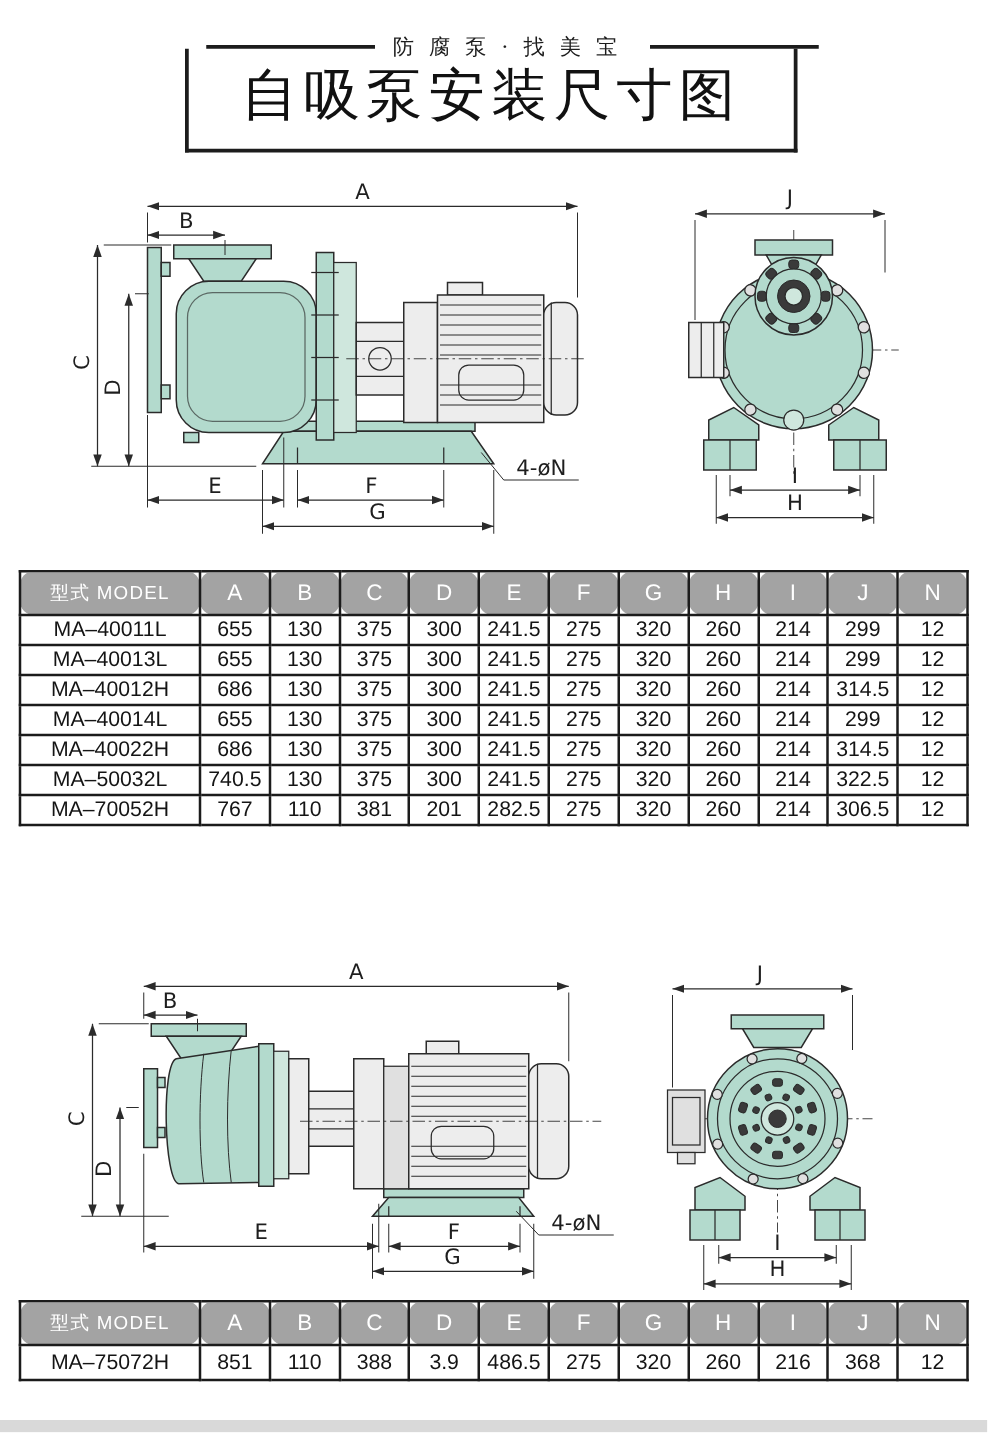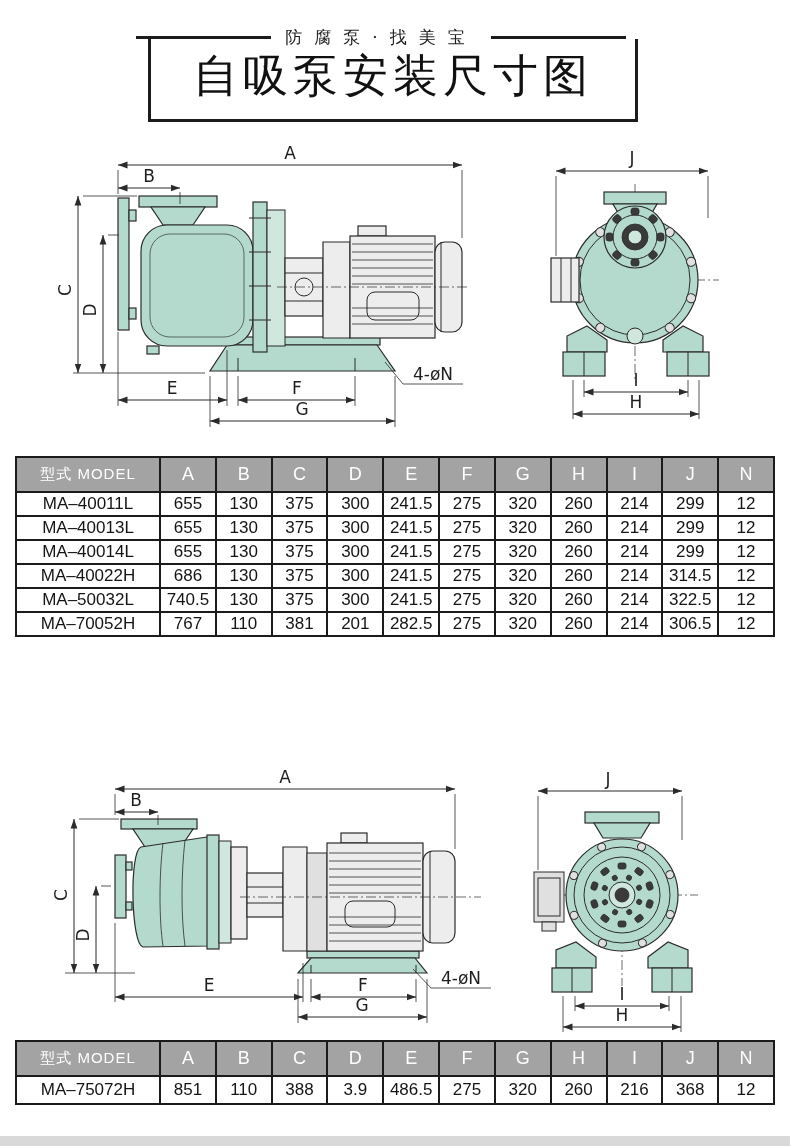--- a/index.html
+++ b/index.html
@@ -1,31 +1,31 @@
 <!DOCTYPE html>
 <html><head>
 <meta charset="utf-8">
 <style>
   html,body{margin:0;padding:0;background:#fff;}
   .page{position:relative;width:790px;height:1146px;background:#fff;overflow:hidden;
         font-family:"Liberation Sans",sans-serif;}
 
   
-  .tagline-row{position:absolute;left:136px;top:26px;width:490px;display:flex;align-items:center;}
+  .tagline-row{position:absolute;left:165px;top:26px;width:490px;display:flex;align-items:center;}
   .tagline-row::before,.tagline-row::after{content:"";flex:1;height:3px;background:#1c1c1c;}
   .tagline{padding:0 14px;font-family:"DejaVu Serif",serif;font-size:17px;letter-spacing:12px;
            color:#1c1c1c;white-space:nowrap;}
   .title-box{position:absolute;left:148px;top:39px;width:490px;height:83px;box-sizing:border-box;
              border:3px solid #1c1c1c;border-top:none;display:flex;align-items:center;justify-content:center;}
   .title{font-family:Liberation Mono, monospace;font-size:45px;letter-spacing:5px;color:#111;margin-top:-6px;white-space:nowrap;}
 
   
   .dim-table{position:absolute;left:15px;width:760px;border-collapse:collapse;table-layout:fixed;background:#fff;}
   .dim-table th,.dim-table td{border:2px solid #1b1b1b;text-align:center;padding:0;overflow:hidden;}
-  .dim-table th{background:#a3a3a3;color:#fff;font-weight:normal;font-size:18px;height:33px;}
+  .dim-table th{background:#a3a3a3;color:#fff;font-weight:normal;font-size:18px;height:33px;border-radius:11px;}
   .dim-table th:first-child{width:142px;font-size:15px;letter-spacing:1px;}
   .dim-table td{font-size:17px;color:#141414;}
   .t1{top:456px;} .t1 td{height:22px;}
   .t2{top:1040px;} .t2 td{height:26px;}
 
   
   svg.diag{position:absolute;overflow:visible;}
   #side1{left:55px;top:140px;} #front1{left:537px;top:140px;}
   #side2{left:45px;top:755px;} #front2{left:530px;top:758px;}
   .teal{fill:#b3dacd;stroke:#2b2b2b;stroke-width:1.2;}
@@ -279,20 +279,34 @@
           <td>300</td>
           <td>241.5</td>
           <td>275</td>
           <td>320</td>
           <td>260</td>
           <td>214</td>
           <td>299</td>
           <td>12</td>
         </tr>
         <tr>
+          <td>MA–40012H</td>
+          <td>686</td>
+          <td>130</td>
+          <td>375</td>
+          <td>300</td>
+          <td>241.5</td>
+          <td>275</td>
+          <td>320</td>
+          <td>260</td>
+          <td>214</td>
+          <td>314.5</td>
+          <td>12</td>
+        </tr>
+        <tr>
           <td>MA–40014L</td>
           <td>655</td>
           <td>130</td>
           <td>375</td>
           <td>300</td>
           <td>241.5</td>
           <td>275</td>
           <td>320</td>
           <td>260</td>
           <td>214</td>

